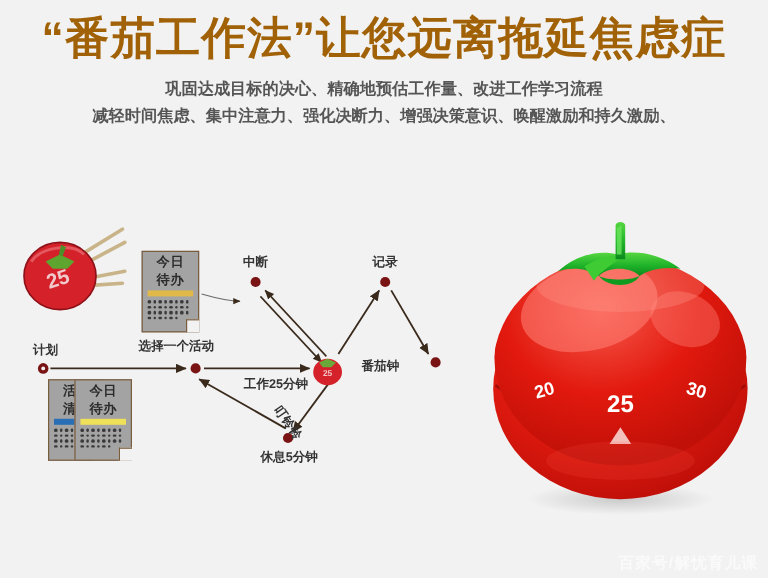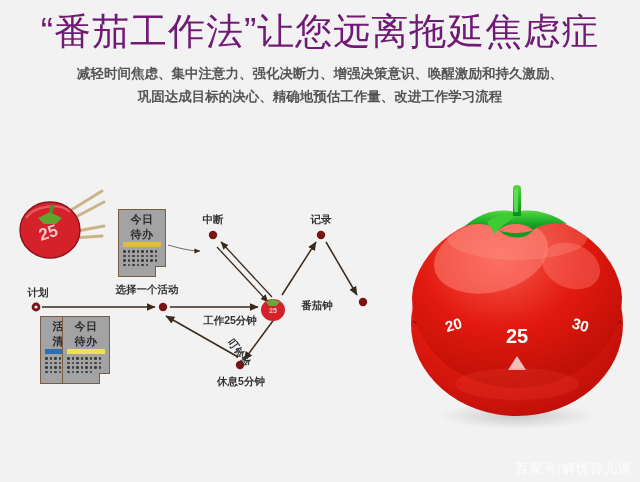--- a/index.html
+++ b/index.html
@@ -7,21 +7,21 @@
     width:640px;height:482px;
     background:#f2f2f2;
     font-family:"Liberation Sans","DejaVu Sans",sans-serif;
     overflow:hidden;position:relative;
   }
   .stage{position:absolute;inset:0;}
 
   
   .title{
     position:absolute;left:0;top:10px;width:640px;text-align:center;
-    font-size:37px;font-weight:normal;color:#701a75;letter-spacing:1px;
+    font-size:37px;font-weight:bold;color:#a16207;letter-spacing:1px;
     white-space:nowrap;line-height:44px;
   }
   .subtitle{
     position:absolute;left:0;top:62px;width:640px;text-align:center;
     font-size:13.5px;font-weight:bold;color:#555;line-height:23px;
   }
   .subtitle div{white-space:nowrap;}
 
   
   .diagram{position:absolute;left:0;top:185px;width:400px;height:225px;}
@@ -63,22 +63,22 @@
     opacity:.62;font-weight:bold;letter-spacing:1px;white-space:nowrap;
   }
 </style>
 </head>
 <body>
 
 <div class="stage">
 
   <div class="title">“番茄工作法”让您远离拖延焦虑症</div>
   <div class="subtitle">
+    <div>巩固达成目标的决心、精确地预估工作量、改进工作学习流程</div>
     <div>减轻时间焦虑、集中注意力、强化决断力、增强决策意识、唤醒激励和持久激励、</div>
-    <div>巩固达成目标的决心、精确地预估工作量、改进工作学习流程</div>
   </div>
 
   <div class="diagram">
 
     <svg class="dg-svg" width="400" height="225" viewBox="0 0 400 225">
       <defs>
         <marker id="ah" markerWidth="7" markerHeight="7" refX="5.6" refY="2.6" orient="auto" markerUnits="strokeWidth">
           <path d="M0,0 L6,2.6 L0,5.2 z" fill="#3a2a1c"></path>
         </marker>
       </defs>

